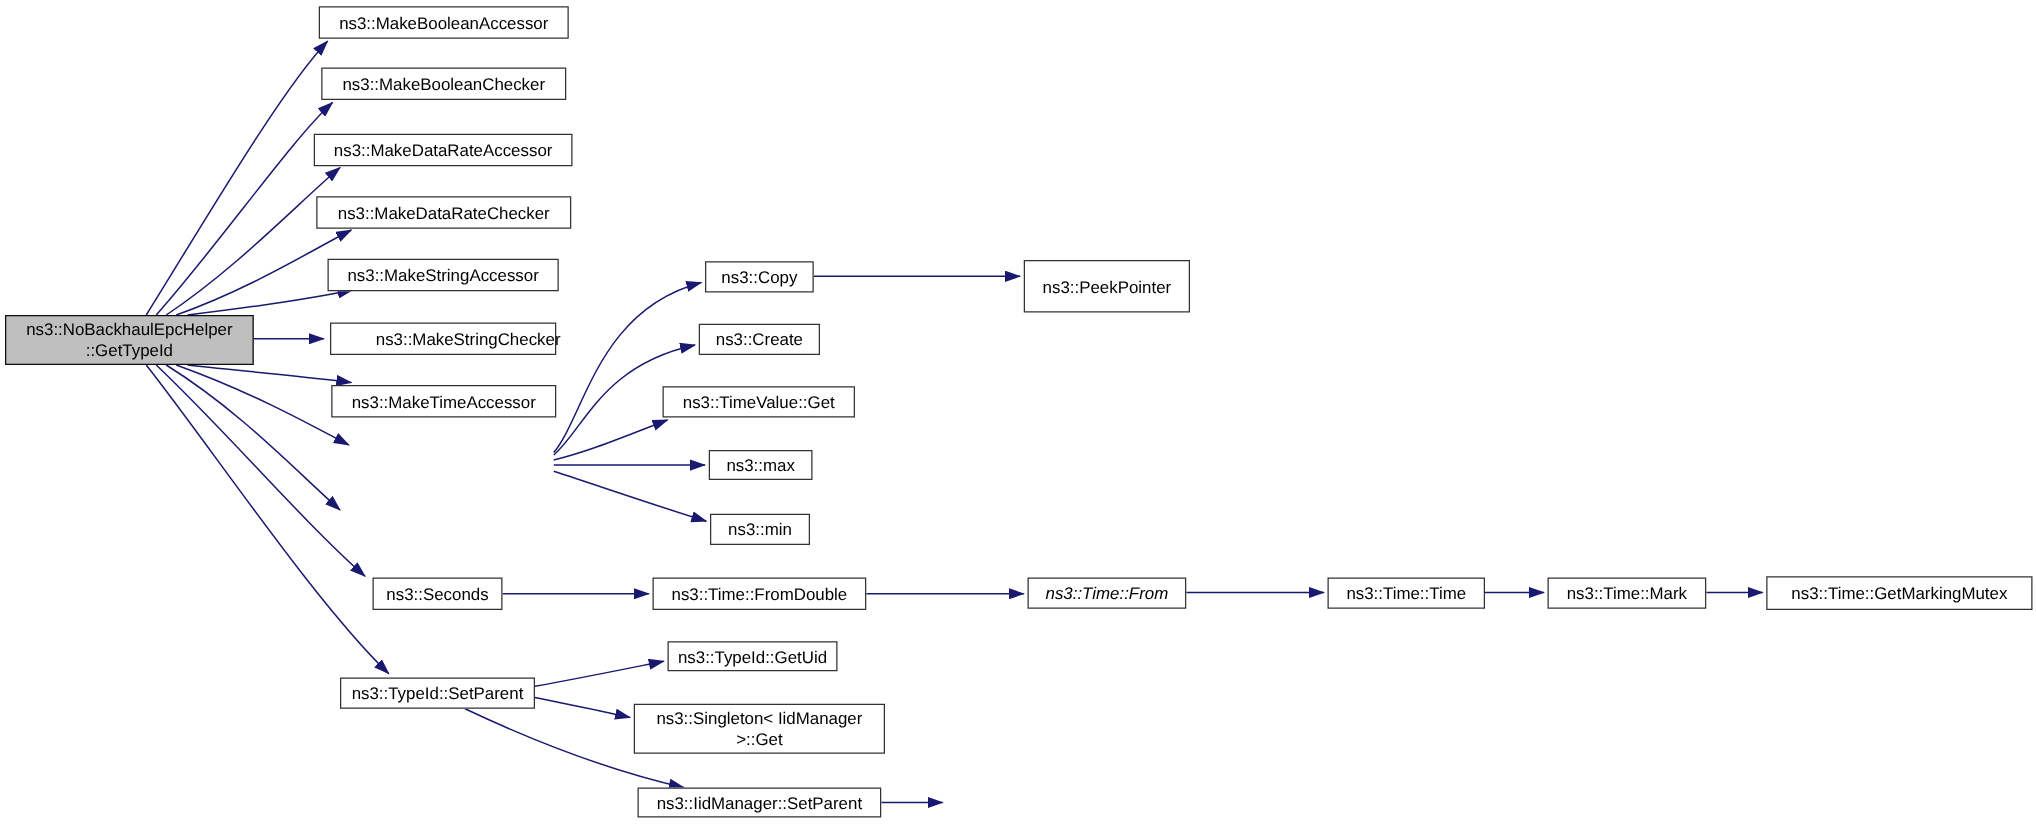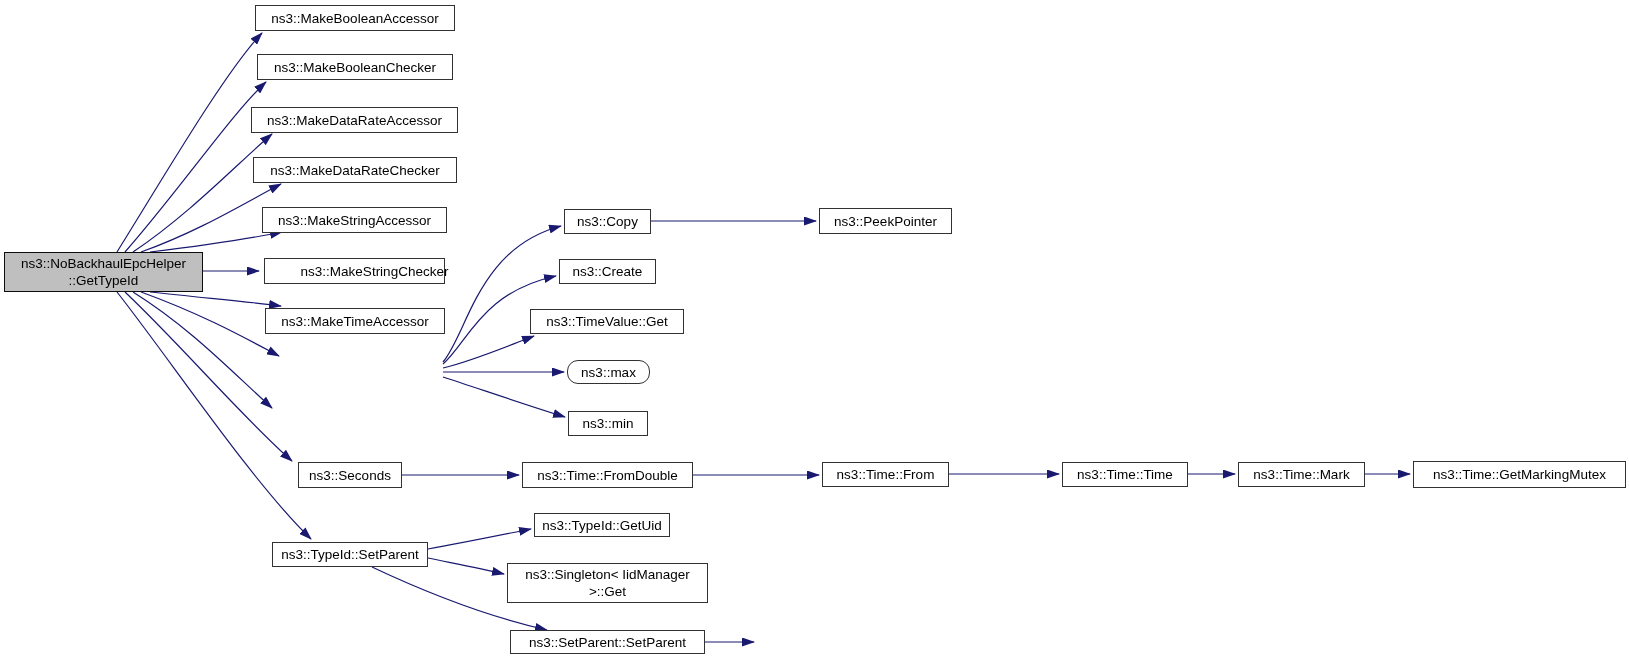--- a/index.html
+++ b/index.html
@@ -104,56 +104,56 @@
   <div class="node" style="left:298px;top:462px;width:104px;height:26px;">
     <span>ns3::Seconds</span>
   </div>
   <div class="node" style="left:272px;top:542px;width:156px;height:25px;">
     <span>ns3::TypeId::SetParent</span>
   </div>
 
   <div class="node" style="left:564px;top:209px;width:87px;height:25px;">
     <span>ns3::Copy</span>
   </div>
-  <div class="node" style="left:819px;top:208px;width:133px;height:26px;">
+  <div class="node" style="left:819px;top:208px;width:133px;height:42px;">
     <span>ns3::PeekPointer</span>
   </div>
   <div class="node" style="left:559px;top:259px;width:97px;height:25px;">
     <span>ns3::Create</span>
   </div>
   <div class="node" style="left:530px;top:309px;width:154px;height:25px;">
     <span>ns3::TimeValue::Get</span>
   </div>
-  <div class="node" style="left:567px;top:360px;width:83px;height:24px;border-radius:11px;">
+  <div class="node" style="left:567px;top:360px;width:83px;height:24px;">
     <span>ns3::max</span>
   </div>
   <div class="node" style="left:568px;top:411px;width:80px;height:25px;">
     <span>ns3::min</span>
   </div>
 
   <div class="node" style="left:522px;top:462px;width:171px;height:26px;">
     <span>ns3::Time::FromDouble</span>
   </div>
-  <div class="node" style="left:822px;top:462px;width:127px;height:25px;">
+  <div class="node" style="left:822px;top:462px;width:127px;height:25px;font-style:italic;">
     <span>ns3::Time::From</span>
   </div>
   <div class="node" style="left:1062px;top:462px;width:126px;height:25px;">
     <span>ns3::Time::Time</span>
   </div>
   <div class="node" style="left:1238px;top:462px;width:127px;height:25px;">
     <span>ns3::Time::Mark</span>
   </div>
   <div class="node" style="left:1413px;top:461px;width:213px;height:27px;">
     <span>ns3::Time::GetMarkingMutex</span>
   </div>
 
   <div class="node" style="left:534px;top:513px;width:136px;height:24px;justify-content:center;">
     <span>ns3::TypeId::GetUid</span>
   </div>
   <div class="node" style="left:507px;top:563px;width:201px;height:40px;">
     <span>ns3::Singleton&lt; IidManager</span>
     <span>&gt;::Get</span>
   </div>
   <div class="node" style="left:510px;top:630px;width:195px;height:24px;">
-    <span>ns3::SetParent::SetParent</span>
+    <span>ns3::IidManager::SetParent</span>
   </div>
 
 </div>
 
 </body></html>

